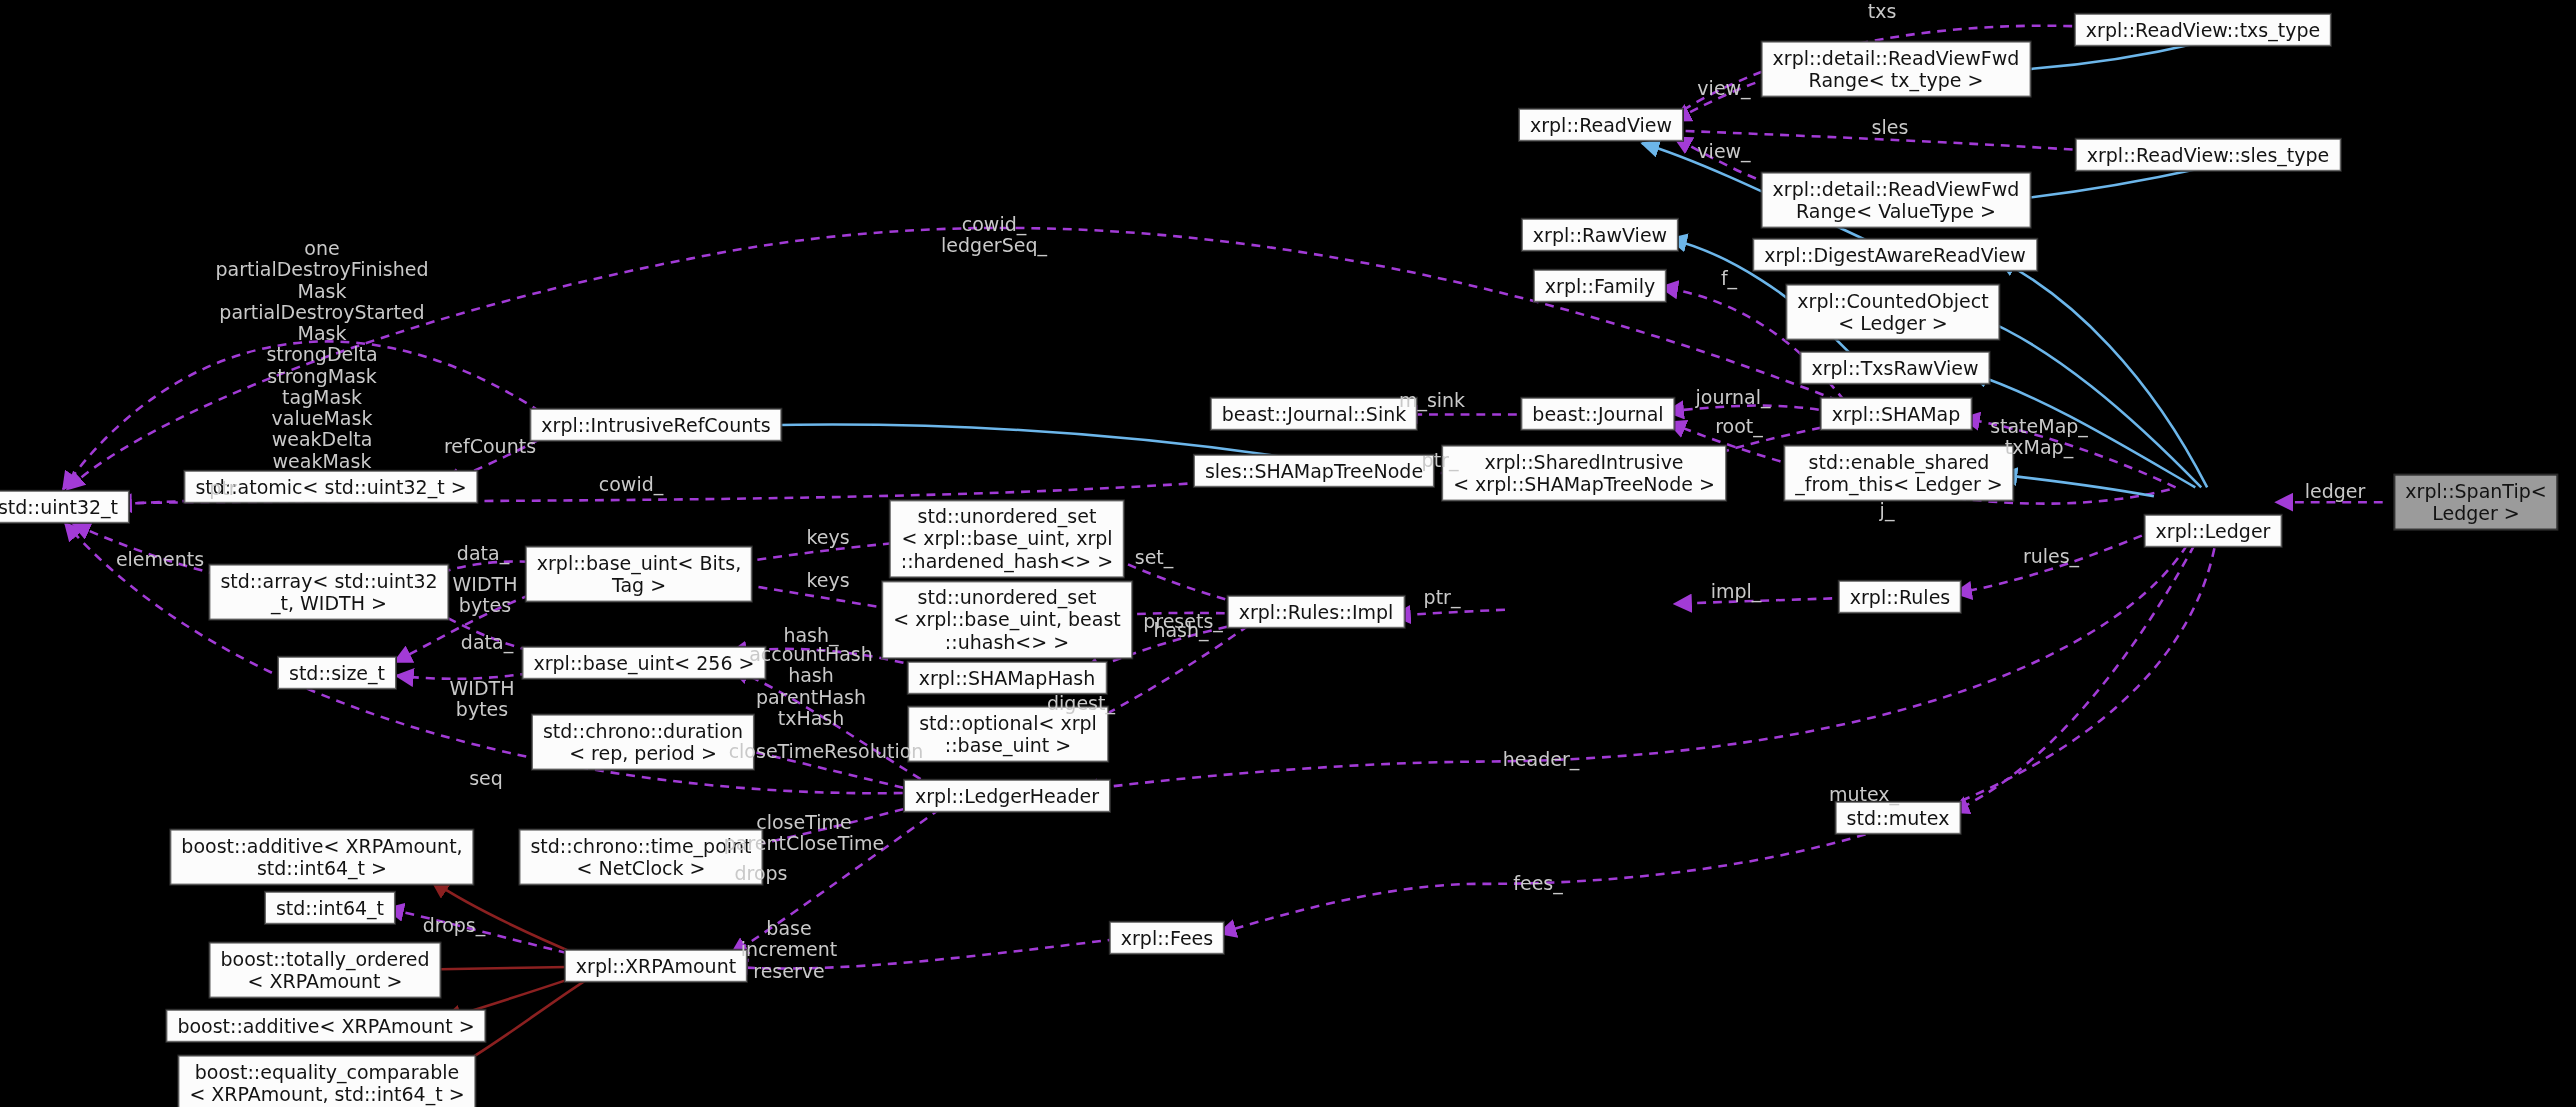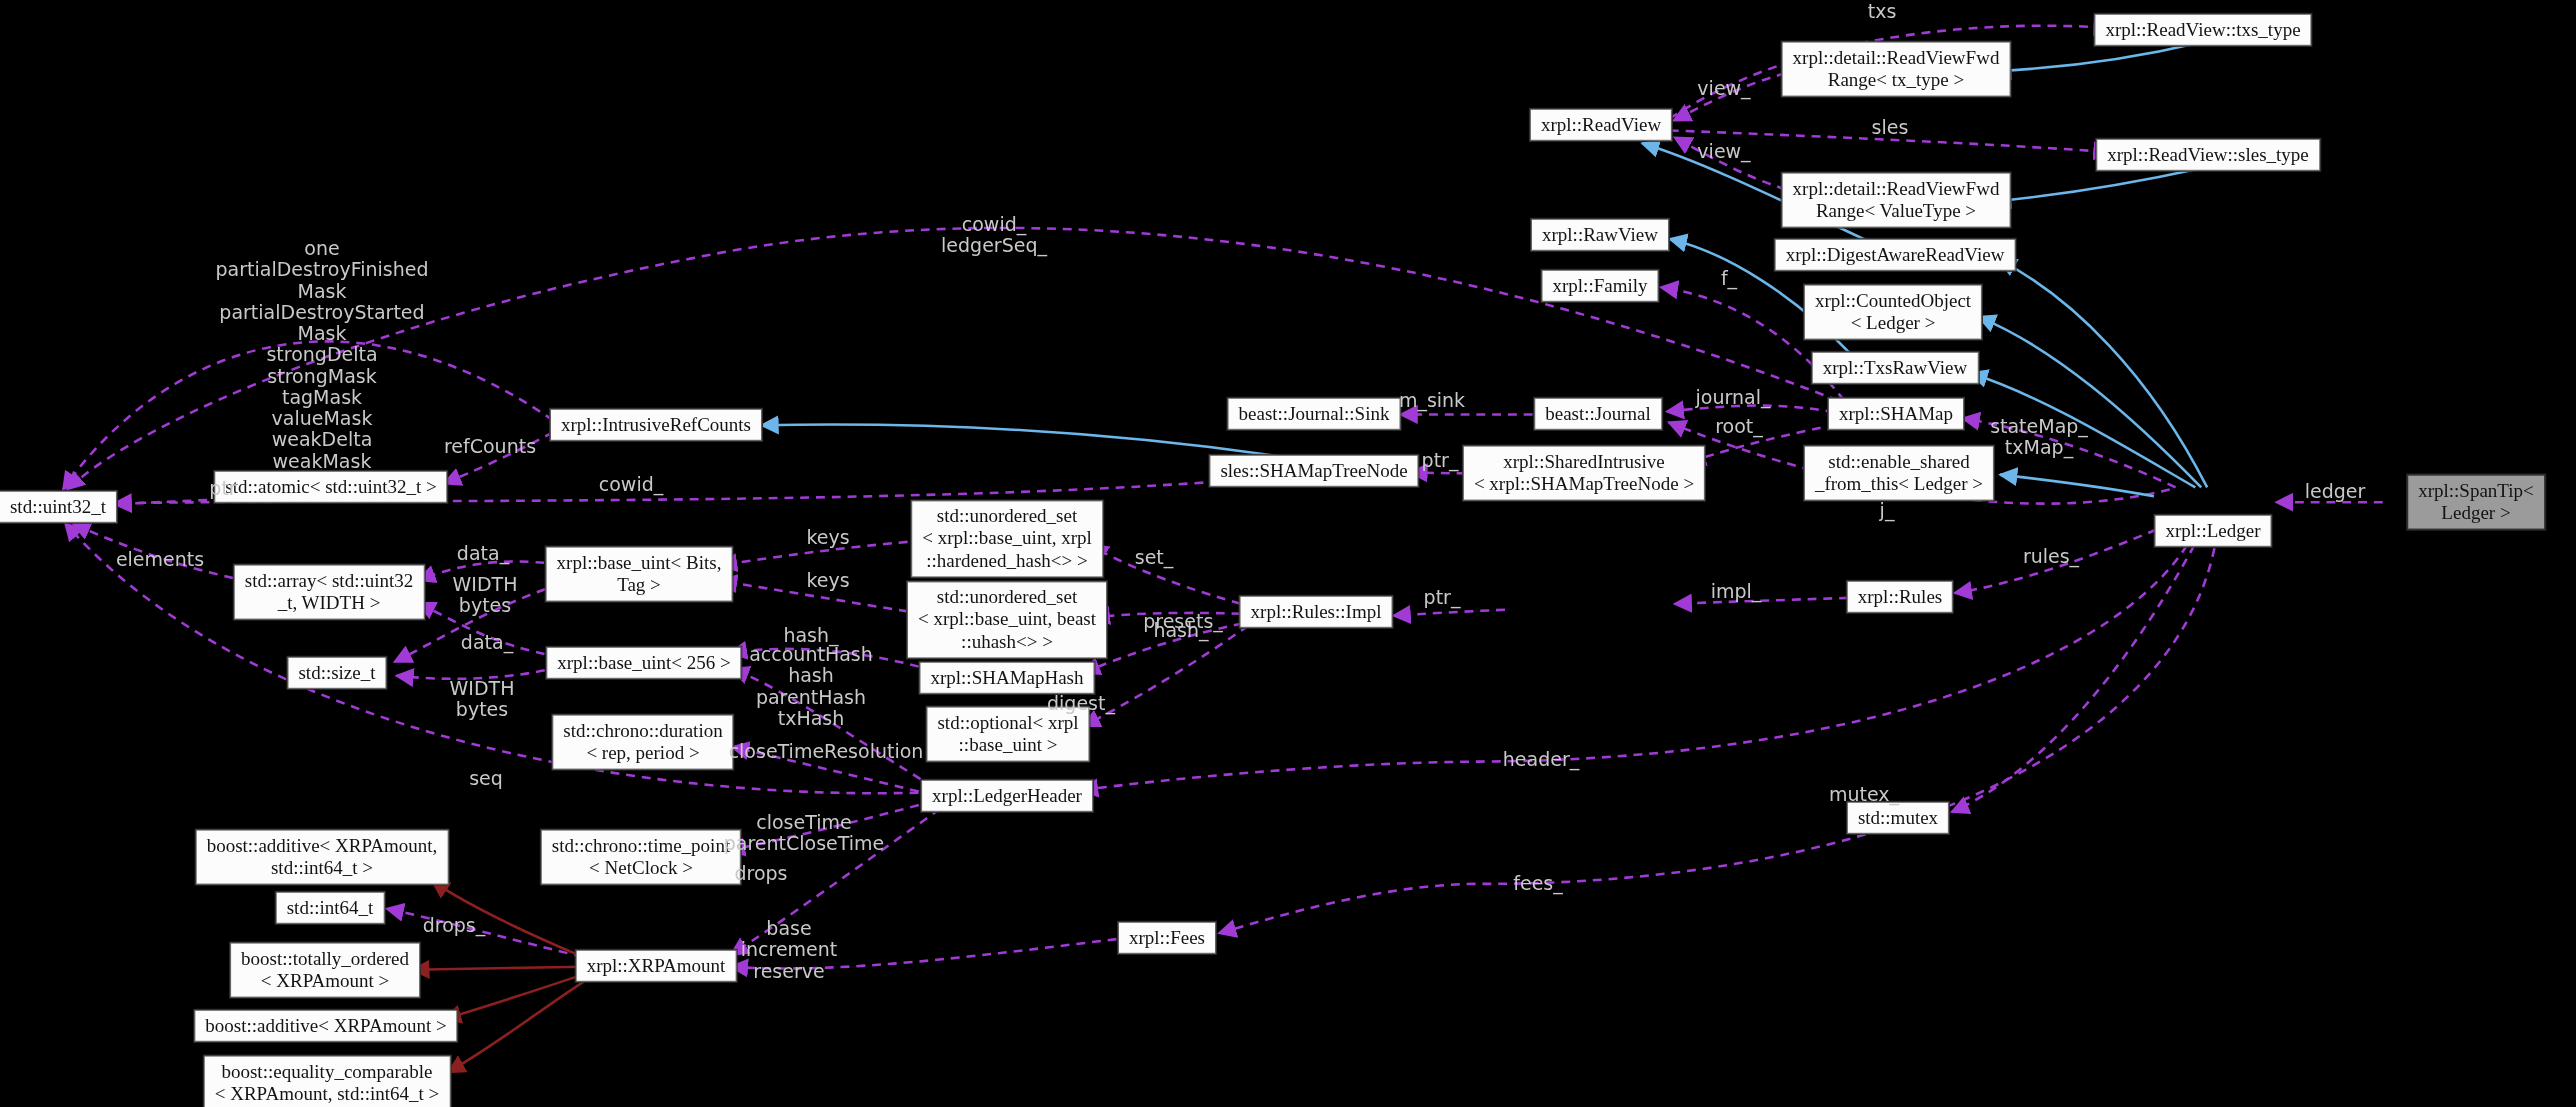--- a/index.html
+++ b/index.html
@@ -1,21 +1,21 @@
 <!DOCTYPE html>
 <html><head>
 <meta charset="utf-8">
 <style>
   html,body{margin:0;padding:0;background:#000;}
   #canvas{position:relative;width:2576px;height:1108px;background:#000;overflow:hidden;
           font-family:"DejaVu Sans","Liberation Sans",sans-serif;}
   #edges{position:absolute;left:0;top:0;width:2576px;height:1108px;}
   .node{position:absolute;transform:translate(-50%,-50%);background:#fcfcfc;color:#131313;
         border:1px solid #626262;outline:1px solid #2d2d2d;padding:4px 10px;font-size:19px;
-        line-height:1.18;text-align:center;white-space:pre-line;cursor:pointer;font-family:Liberation Serif, serif;}
+        line-height:1.18;text-align:center;white-space:pre-line;cursor:pointer;}
   .node.current{background:#9b9b9b;border-color:#232323;cursor:default;}
   .elabel{position:absolute;transform:translate(-50%,-50%);color:#c9c9c9;font-size:19px;
           line-height:1.12;text-align:center;white-space:pre-line;pointer-events:none;}
   .ep{fill:none;stroke:#a23bd6;stroke-width:2.6;stroke-dasharray:9 7;}
   .eb{fill:none;stroke:#6cb6ea;stroke-width:2.6;}
   .er{fill:none;stroke:#8b2020;stroke-width:2.6;}
 </style>
 </head>
 <body>
 

